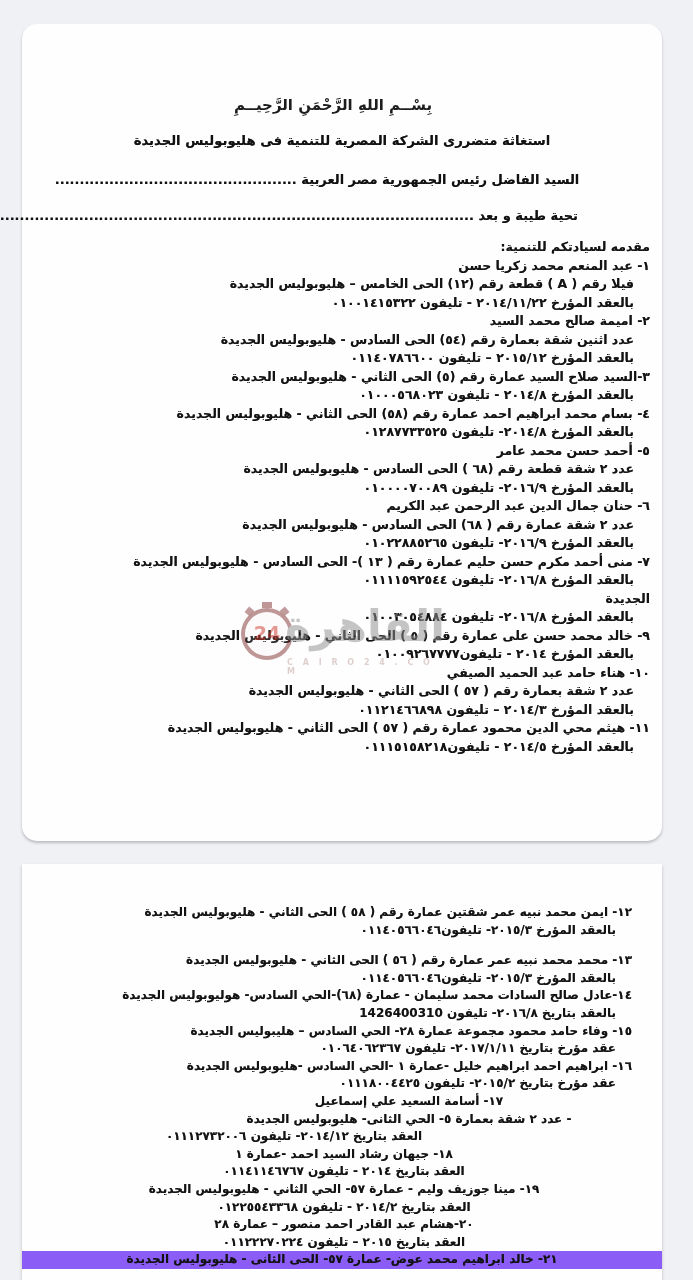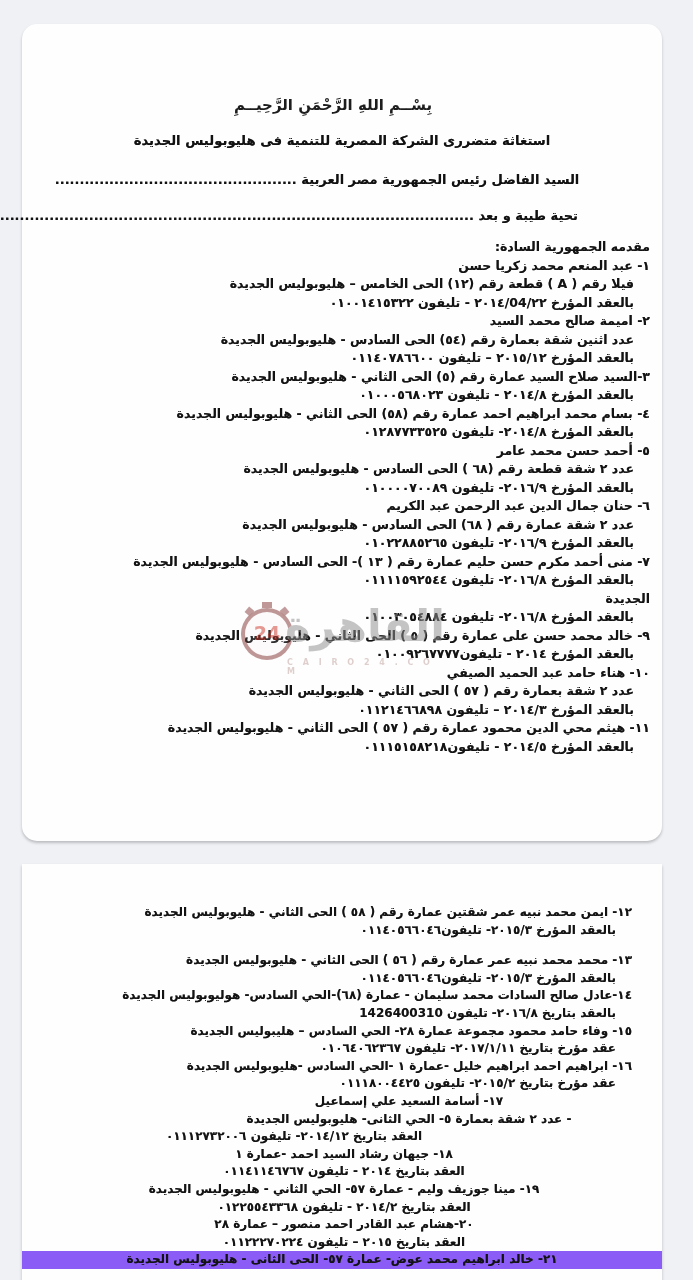--- a/index.html
+++ b/index.html
@@ -91,27 +91,27 @@
 <body>
 
 <div class="canvas">
 
   <section class="page page1">
     <div class="bismillah">بِسْــمِ اللهِ الرَّحْمَنِ الرَّحِيــمِ</div>
     <div class="doc-title">استغاثة متضررى الشركة المصرية للتنمية فى هليوبوليس الجديدة</div>
     <div class="salutation">السيد الفاضل رئيس الجمهورية مصر العربية .................................................</div>
     <div class="greeting">تحية طيبة و بعد ..........................................................................................................................</div>
     <div class="body body1">
-  <div class="line item">مقدمه الجمهورية السادة:</div>
+  <div class="line item">مقدمه لسيادتكم للتنمية:</div>
 
   <div class="line item">١- عبد المنعم محمد زكريا حسن</div>
 
   <div class="line detail">فيلا رقم ( A ) قطعة رقم (١٢) الحى الخامس – هليوبوليس الجديدة</div>
 
-  <div class="line detail">بالعقد المؤرخ ٢٠١٤/04/٢٢  - تليفون ٠١٠٠١٤١٥٣٢٢</div>
+  <div class="line detail">بالعقد المؤرخ ٢٠١٤/١١/٢٢  - تليفون ٠١٠٠١٤١٥٣٢٢</div>
 
   <div class="line item">٢- اميمة صالح محمد السيد</div>
 
   <div class="line detail">عدد اثنين شقة بعمارة رقم (٥٤) الحى السادس - هليوبوليس الجديدة</div>
 
   <div class="line detail">بالعقد المؤرخ ٢٠١٥/١٢ – تليفون ٠١١٤٠٧٨٦٦٠٠</div>
 
   <div class="line item">٣-السيد صلاح السيد  عمارة رقم (٥) الحى الثاني  - هليوبوليس الجديدة</div>
 
   <div class="line detail">بالعقد المؤرخ ٢٠١٤/٨ - تليفون ٠١٠٠٠٥٦٨٠٢٣</div>

